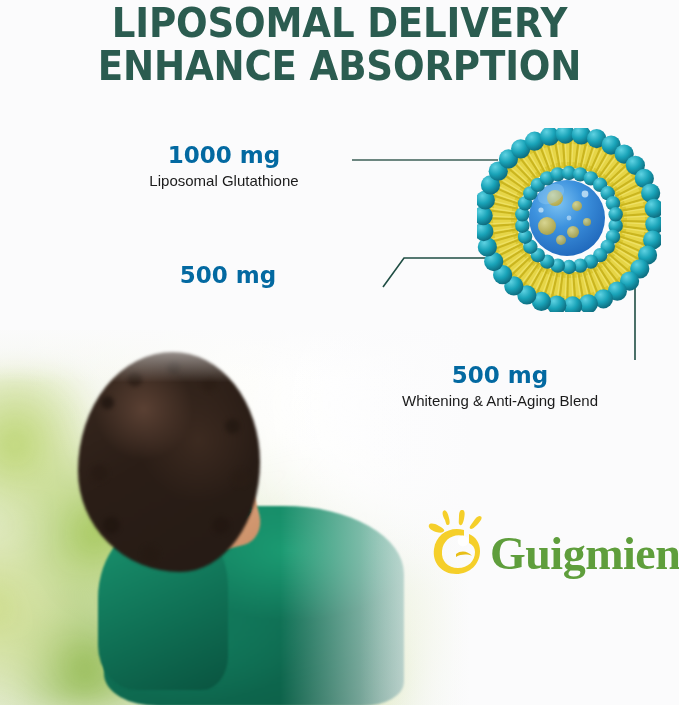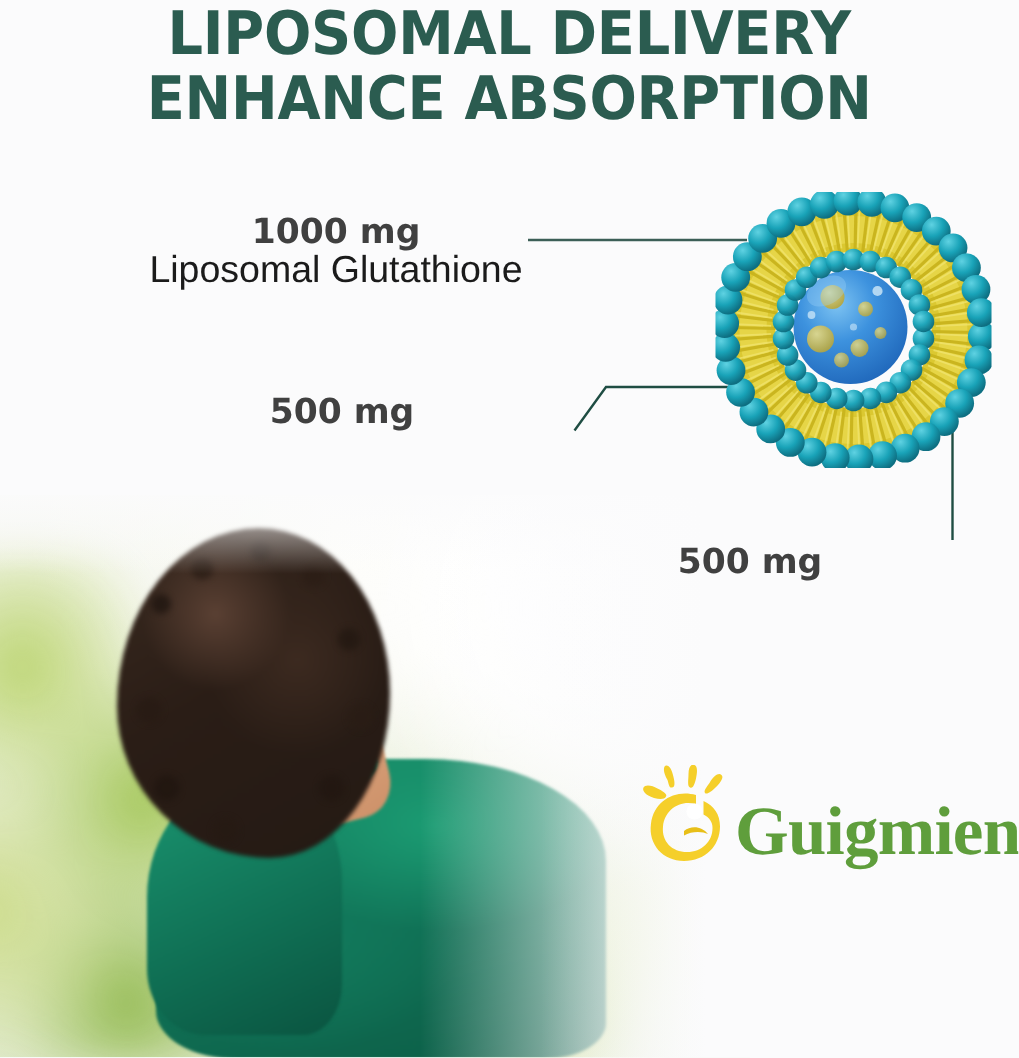--- a/index.html
+++ b/index.html
@@ -23,33 +23,33 @@
     letter-spacing:-0.2px;
     transform:scaleX(0.93);
     transform-origin:50% 0;
     white-space:nowrap;
   }
   .headline .l2{display:block;}
 
   
   .callout{position:absolute;}
   .callout .amt{
-    color:#404040;
+    color:#0369a1;
     font-family:"DejaVu Sans",sans-serif;
     font-weight:700;
     font-size:23px;
     line-height:26px;
     display:block;
     white-space:nowrap;
   }
   .callout .lbl{
     color:#1b1b1b;
     font-family:"Liberation Sans",sans-serif;
     font-weight:400;
-    font-size:25px;
+    font-size:15px;
     line-height:25px;
     display:block;
     white-space:nowrap;
   }
   #callout1{left:98px;top:142px;width:252px;text-align:center;}
   #callout2{left:72px;top:262px;width:312px;text-align:center;}
   #callout3{left:332px;top:362px;width:336px;text-align:center;}
 
   
   #leaders{position:absolute;left:0;top:0;width:679px;height:705px;pointer-events:none;}
@@ -462,20 +462,21 @@
     <span class="amt">1000 mg</span>
     <span class="lbl">Liposomal Glutathione</span>
   </div>
 
   <div class="callout" id="callout2">
     <span class="amt">500 mg</span>
   </div>
 
   <div class="callout" id="callout3">
     <span class="amt">500 mg</span>
+    <span class="lbl">Whitening &amp; Anti-Aging Blend</span>
   </div>
 
   <div id="logo">
     <svg width="64" height="76" viewBox="0 0 64 76" style="position:absolute;left:0;top:2px;">
       <g fill="#f5cf2a">
         <path d="M8 22 C2 20 0 17 1 15 C2 13 6 13 11 16 C15 18 17 20 16 21 C15 23 12 23 8 22 Z"></path>
         <path d="M17 10 C14 5 14 1 16 0.4 C18 0 20 3 21 8 C22 12 22 15 20 15 C18 15.4 18 13 17 10 Z"></path>
         <path d="M31 6 C31 1 33 -1 35 0 C37 1 37 4 36 9 C35 13 34 16 32 15 C30 14 31 10 31 6 Z"></path>
         <path d="M45 12 C48 7 51 5 53 6.6 C54.6 8 53 11 49 15 C46 18 43 20 42 18.6 C41 17 43 15 45 12 Z"></path>
       </g>

